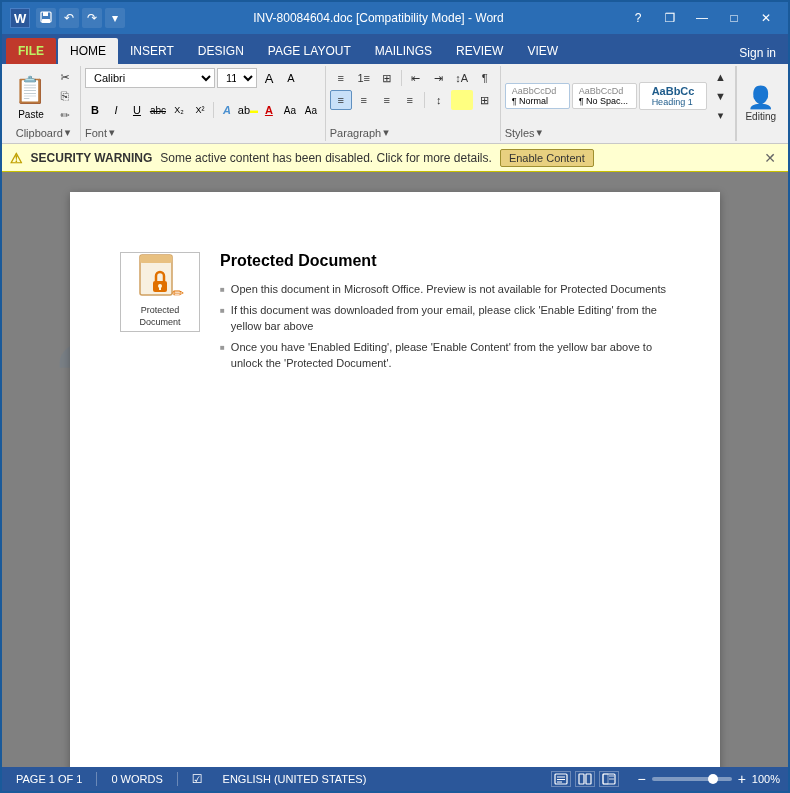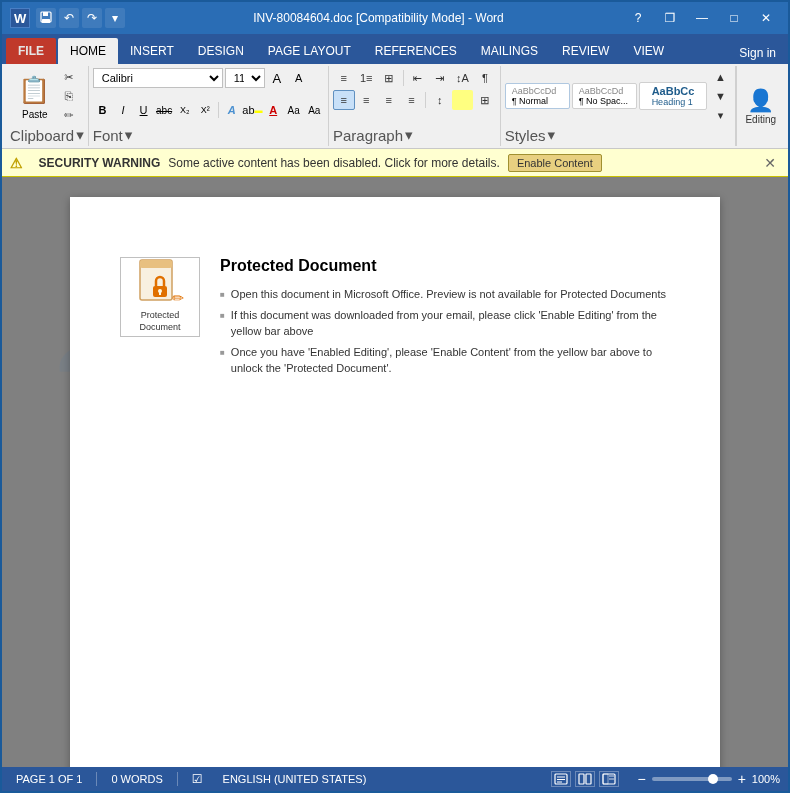--- a/index.html
+++ b/index.html
@@ -94,21 +94,21 @@
       height: 26px;
       display: flex;
       align-items: center;
     }
     .ribbon-tab.active {
       background: #f0f0f0;
       color: #000;
     }
     .ribbon-tab.file-tab {
       background: #c0392b;
-      color: #e5e5e5;
+      color: #bef264;
       font-weight: bold;
       margin-right: 2px;
     }
     .sign-in {
       margin-left: auto;
       color: white;
       font-size: 12px;
       padding: 4px 8px;
       display: flex;
       align-items: center;
@@ -121,21 +121,21 @@
       flex-direction: column;
       flex-shrink: 0;
     }
     .ribbon-content {
       display: flex;
       align-items: stretch;
       padding: 2px 4px;
       min-height: 70px;
     }
     .ribbon-group-label {
-      font-size: 15px;
+      font-size: 11px;
       color: #555;
       margin-top: auto;
       padding-top: 2px;
       display: flex;
       align-items: center;
       gap: 2px;
       text-align: center;
     }
     .small-btn {
       width: 22px;
@@ -203,21 +203,20 @@
       height: 28px;
     }
     .warning-icon {
       color: #c0a000;
       font-size: 14px;
       font-weight: bold;
     }
     .warning-label {
       font-weight: bold;
       color: #333;
-      margin-left: 8px;
     }
     .warning-text {
       color: #333;
     }
     .enable-content-btn {
       background: #e8d080;
       border: 1px solid #a09030;
       border-radius: 2px;
       padding: 2px 8px;
       font-size: 11px;
@@ -417,21 +416,20 @@
       <button class="win-btn close">✕</button>
     </div>
   </div>
 
   <div class="ribbon-tabs">
     <div class="ribbon-tab file-tab">FILE</div>
     <div class="ribbon-tab active">HOME</div>
     <div class="ribbon-tab">INSERT</div>
     <div class="ribbon-tab">DESIGN</div>
     <div class="ribbon-tab">PAGE LAYOUT</div>
-    <div class="ribbon-tab">REFERENCES</div>
     <div class="ribbon-tab">MAILINGS</div>
     <div class="ribbon-tab">REVIEW</div>
     <div class="ribbon-tab">VIEW</div>
     <div class="sign-in">Sign in</div>
   </div>
 
   <div class="ribbon">
     <div class="ribbon-content">
 
       <div style="display:flex;flex-direction:column;align-items:center;border-right:1px solid #d0d0d0;padding:2px 4px;">

